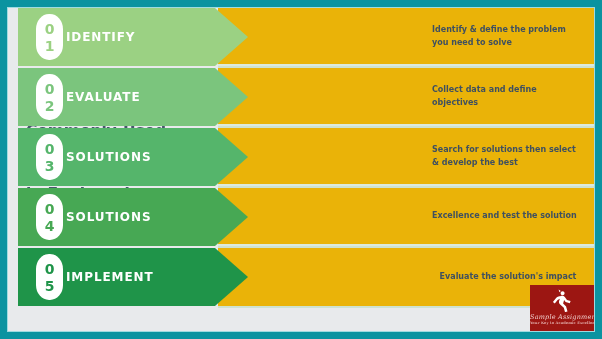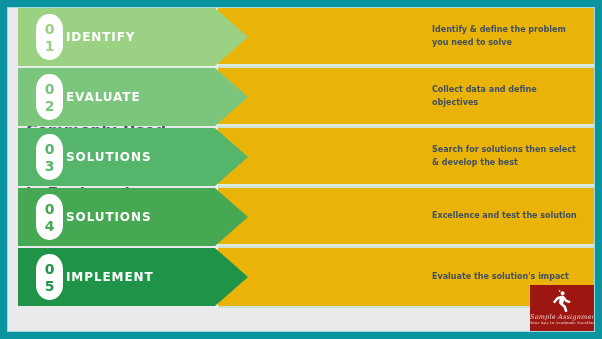--- a/index.html
+++ b/index.html
@@ -49,21 +49,21 @@
   .desc-row{
     position:absolute;left:0;width:378px;height:58px;
     background:#eab308;
     border-bottom:2px solid #dceadc;
     box-sizing:border-box;
   }
   .desc-row.r1{top:0px;}
   .desc-row.r2{top:60px;}
   .desc-row.r3{top:120px;}
   .desc-row.r4{top:180px;}
-  .desc-row.r5{top:240px;border-bottom:none;}
+  .desc-row.r5{top:240px;border-bottom:none;text-align:center;}
   .desc-text{
     position:absolute;left:214px;top:50%;
     transform:translateY(-50%);
     width:152px;
     color:#3f5060;
     font-size:8px;
     font-weight:bold;
     line-height:12.5px;
   }
 

